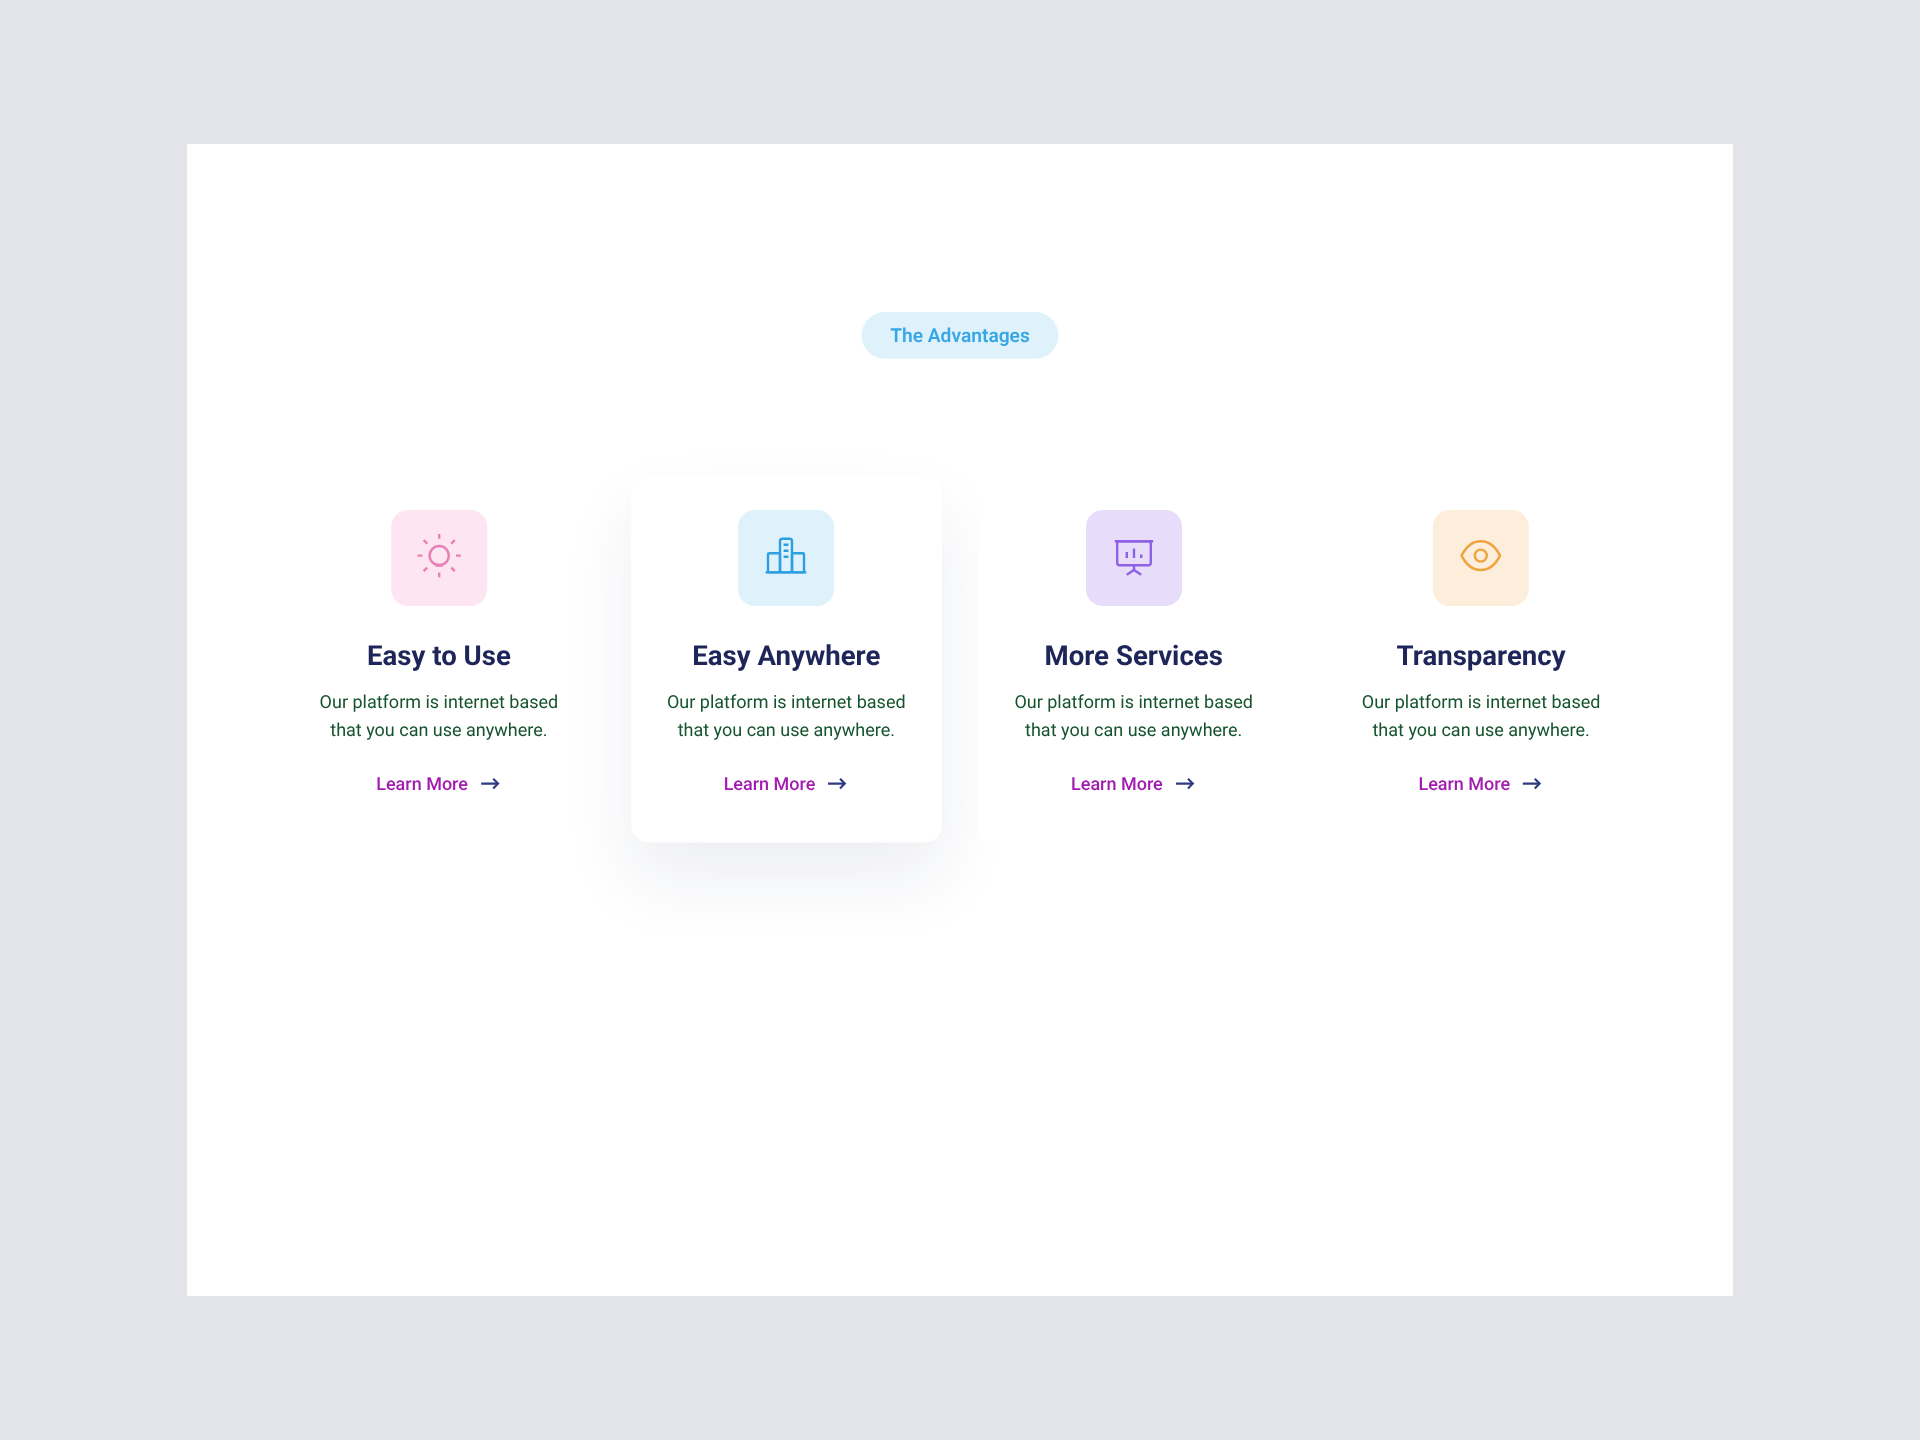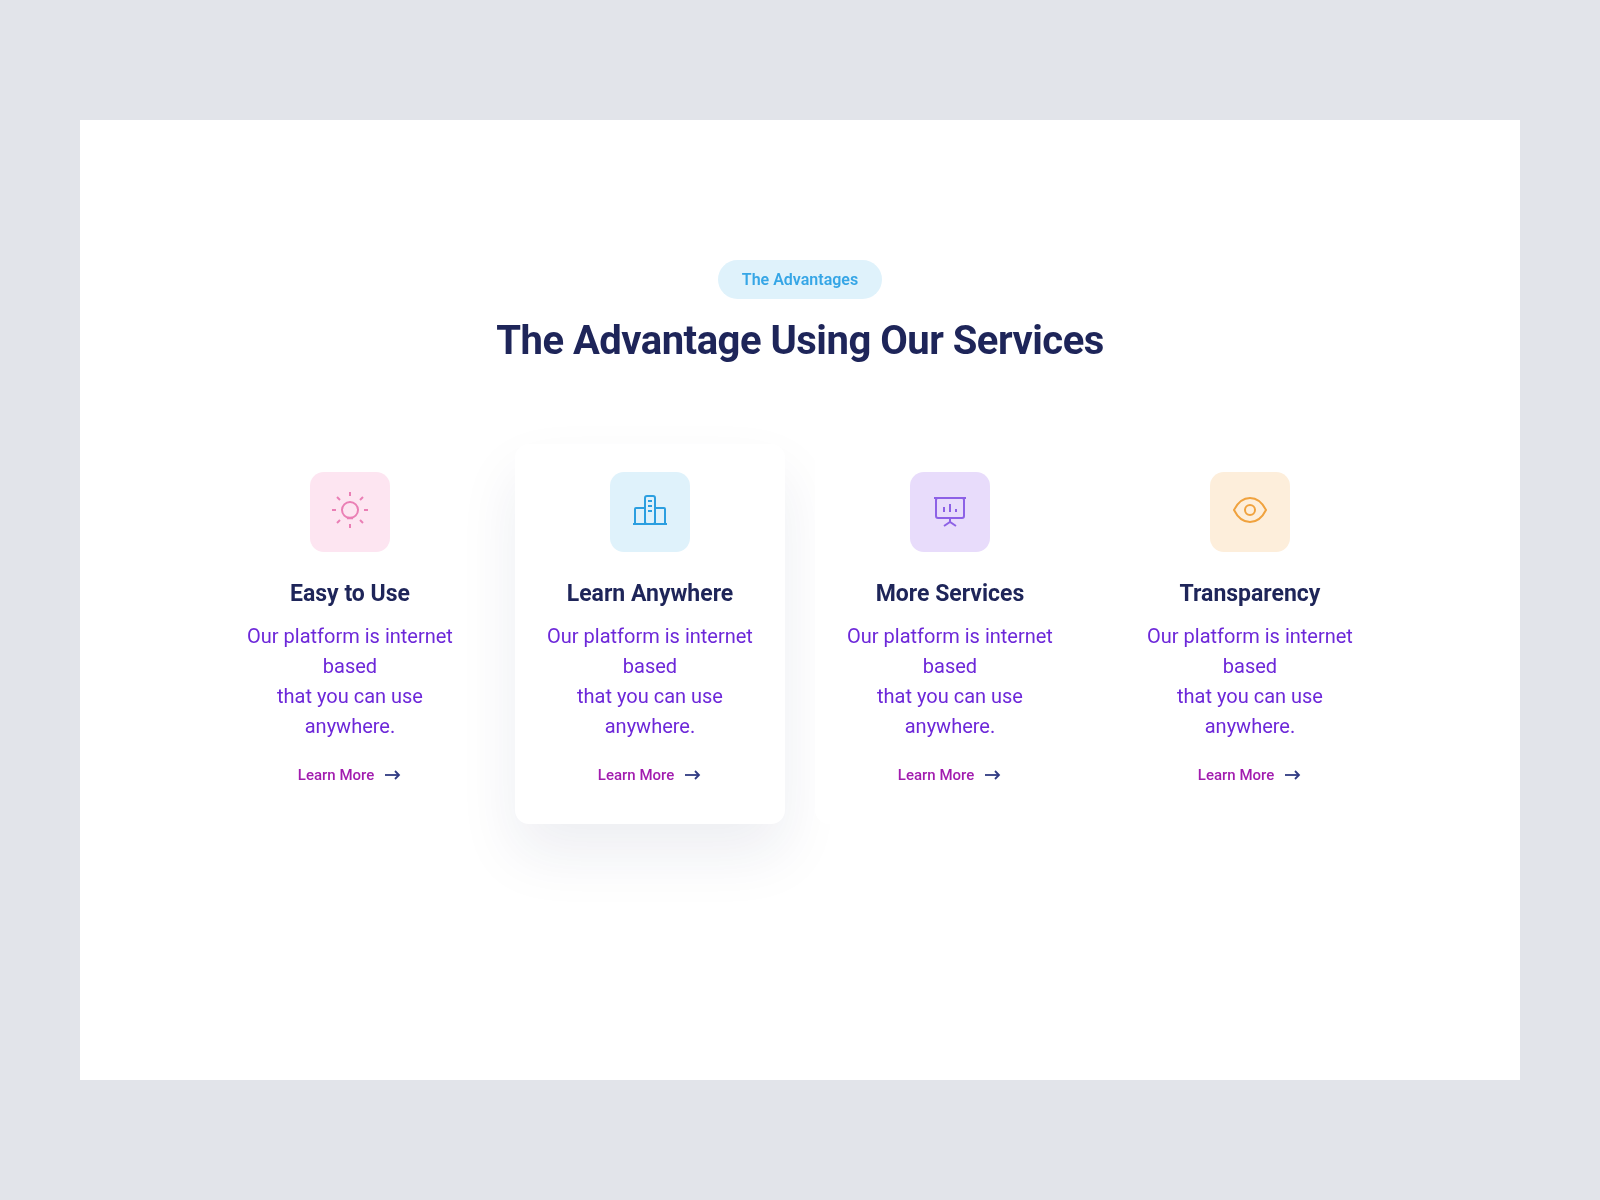--- a/index.html
+++ b/index.html
@@ -11,21 +11,21 @@
       font-family: -apple-system, BlinkMacSystemFont, 'Segoe UI', Roboto, Helvetica, Arial, sans-serif;
       background: #e2e4ea;
       width: 1600px;
       height: 1200px;
       display: flex;
       align-items: center;
       justify-content: center;
     }
     .page {
       background: #ffffff;
-      width: 1440px;
+      width: 1288px;
       height: 960px;
       padding: 140px 80px;
     }
     .header {
       text-align: center;
       margin-bottom: 80px;
     }
     .badge {
       display: inline-block;
       background: #dff2fb;
@@ -79,22 +79,22 @@
     .icon-box.blue { background: #dff2fb; }
     .icon-box.purple { background: #e8dcfb; }
     .icon-box.orange { background: #fdeedb; }
     .card-title {
       color: #1e2559;
       font-size: 23px;
       font-weight: 700;
       margin-bottom: 14px;
     }
     .card-desc {
-      color: #6d28d9;
-      font-size: 20px;
+      color: #14532d;
+      font-size: 15px;
       line-height: 1.5;
       margin-bottom: 24px;
       white-space: pre-line;
     }
     .learn-more {
       display: inline-flex;
       align-items: center;
       gap: 10px;
       color: #a21caf;
       font-size: 15px;
@@ -106,21 +106,20 @@
       display: inline-flex;
       align-items: center;
     }
   </style>
 </head>
 <body>
 
 <div class="page">
   <div class="header">
     <div class="badge">The Advantages</div>
-    <h1 class="title">The Advantage Using Our Services</h1>
   </div>
 
   <div class="cards">
 
     <div class="card">
       <div class="icon-box pink">
         <span>
           <svg width="40" height="40" viewBox="0 0 40 40" fill="none" stroke="#ea7fb5" stroke-width="2">
             <circle cx="20" cy="20" r="8"></circle>
             <path d="M20 6 L20 2"></path>
@@ -156,21 +155,21 @@
             <rect x="15" y="6" width="10" height="28" rx="2"></rect>
             <rect x="5" y="18" width="10" height="16" rx="1"></rect>
             <rect x="25" y="18" width="10" height="16" rx="1"></rect>
             <line x1="18" y1="11" x2="22" y2="11"></line>
             <line x1="18" y1="16" x2="22" y2="16"></line>
             <line x1="18" y1="21" x2="22" y2="21"></line>
             <line x1="3" y1="34" x2="37" y2="34"></line>
           </svg>
         </span>
       </div>
-      <h3 class="card-title">Learn Anywhere</h3>
+      <h3 class="card-title">Easy Anywhere</h3>
       <p class="card-desc">Our platform is internet based
 that you can use anywhere.</p>
       <a class="learn-more">
         <span>Learn More</span>
         <span class="arrow">
           <svg width="18" height="12" viewBox="0 0 18 12" fill="none" stroke="#2f3a82" stroke-width="1.8">
             <path d="M1 6 L15 6"></path>
             <path d="M11 2 L15 6 L11 10"></path>
           </svg>
         </span>

